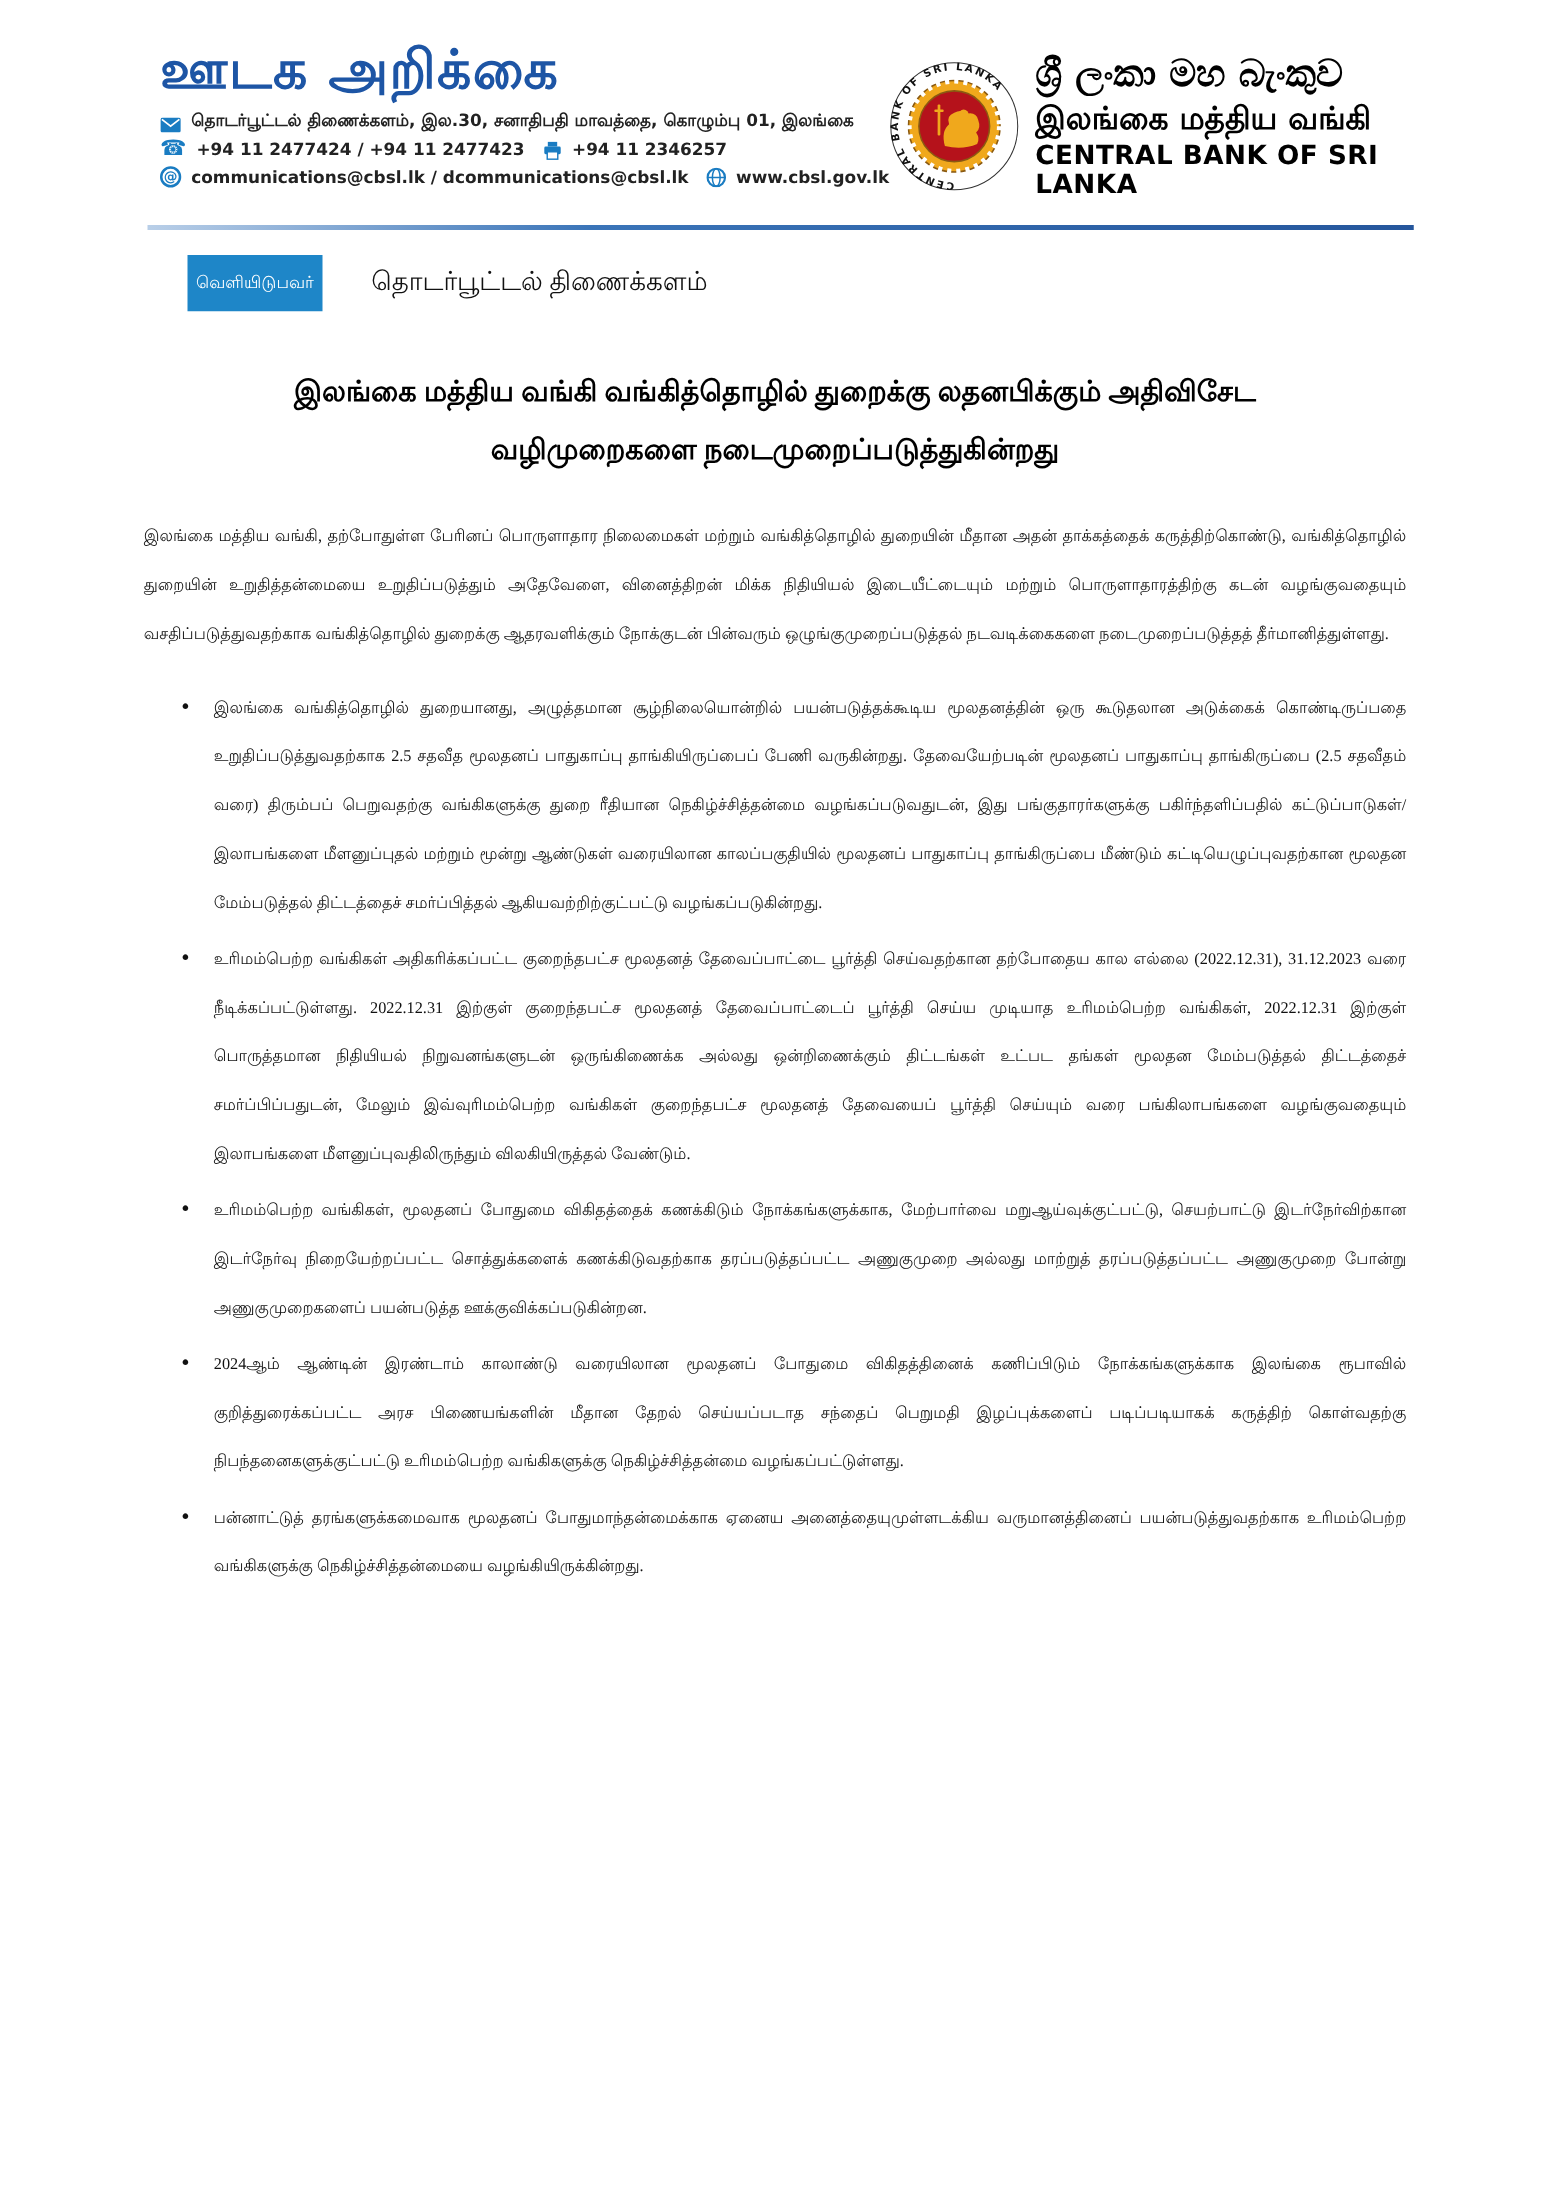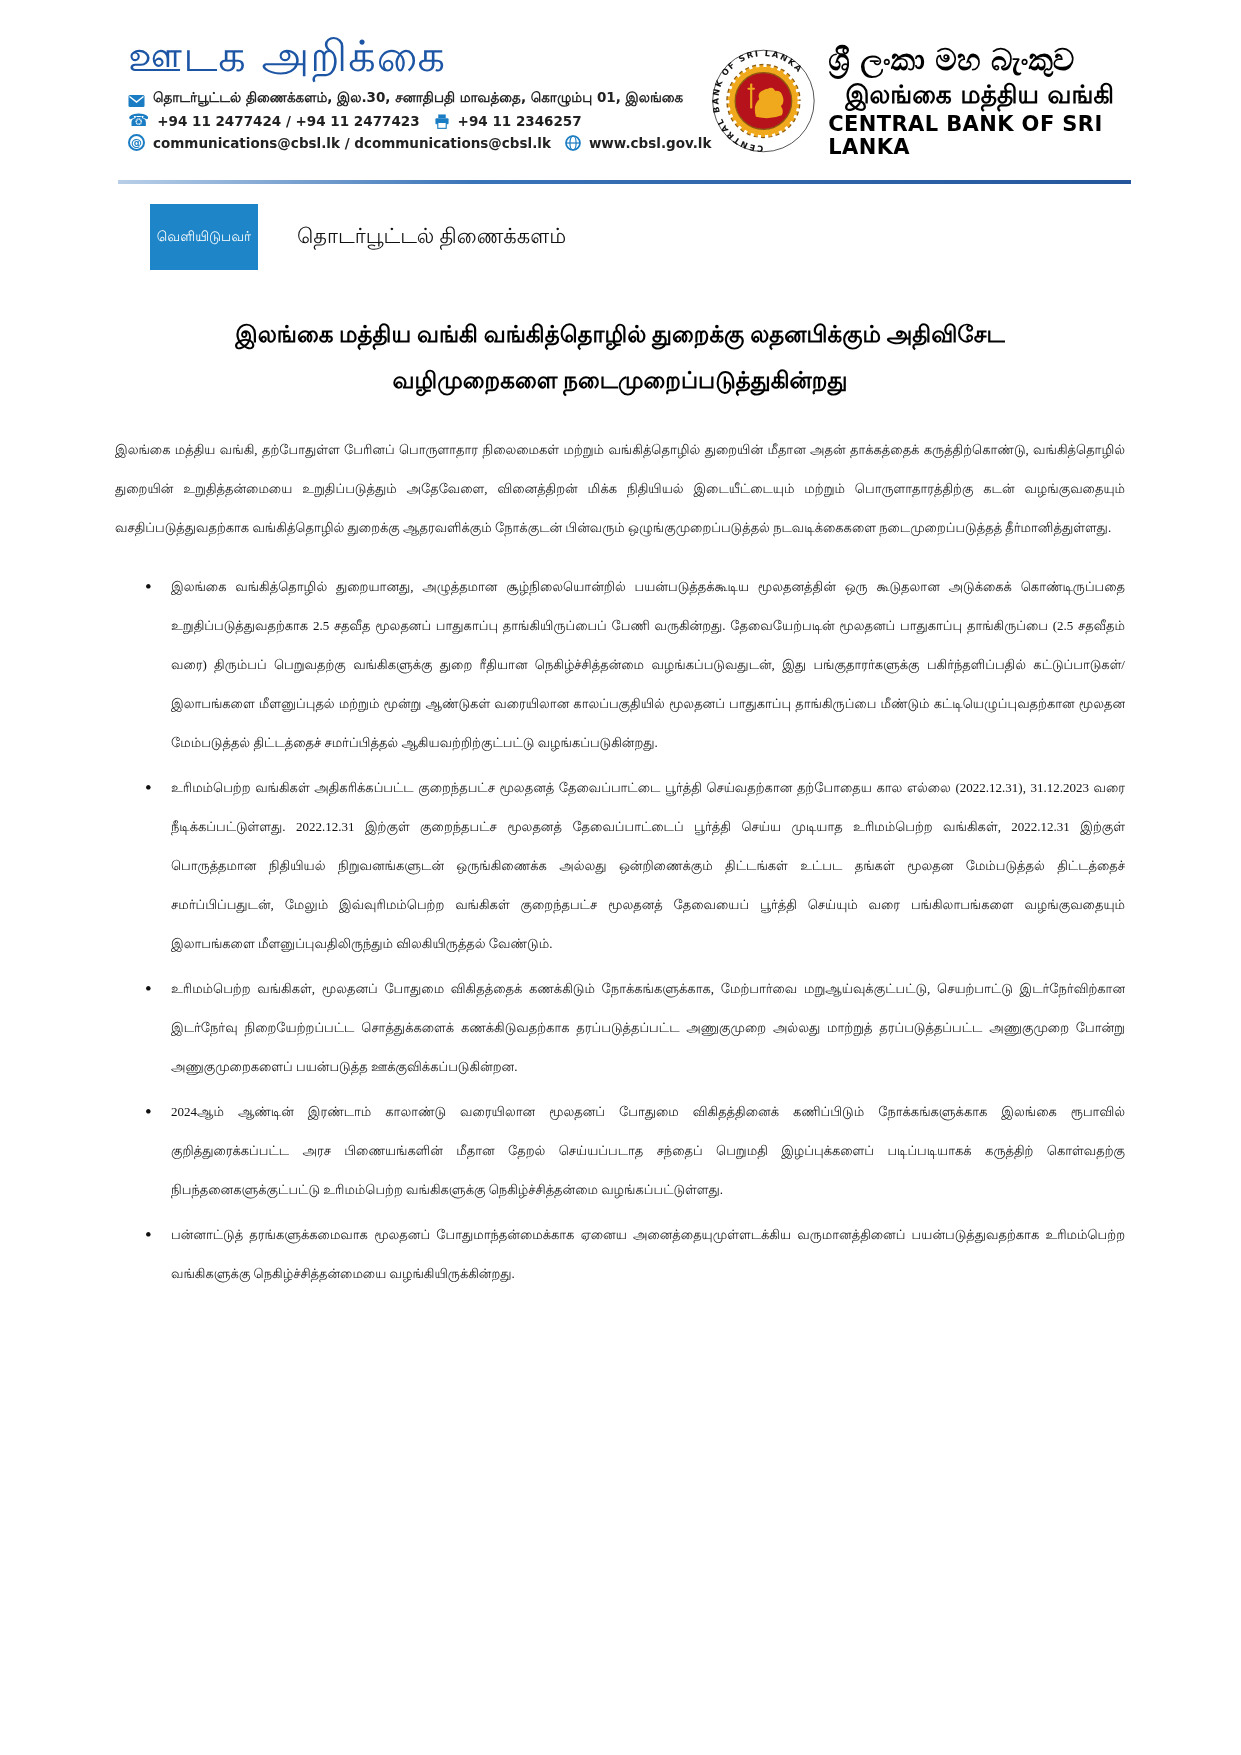--- a/index.html
+++ b/index.html
@@ -7,52 +7,52 @@
   .page {
     width: 1241px; height: 1755px; margin: 0 auto; background: #ffffff;
     position: relative; overflow: hidden;
     font-family: "Liberation Serif", serif; color: #1a1a1a;
   }
 
   
   .header { display: flex; justify-content: space-between; align-items: flex-start;
             padding: 34px 110px 0 128px; }
   .masthead {
-    font-family: "DejaVu Sans", sans-serif; font-weight: normal;
+    font-family: "DejaVu Sans", sans-serif; font-weight: bold;
     font-size: 43px; color: #1d55a5; letter-spacing: 1px; line-height: 1.05;
   }
   .contact-list { margin-top: 10px; display: flex; flex-direction: column; gap: 5px;
                   font-family: "DejaVu Sans", sans-serif; font-size: 13.5px;
                   color: #222; font-weight: 600; }
   .contact-row { display: flex; align-items: flex-end; gap: 8px; white-space: nowrap; }
   .contact-row .sub { margin-left: 6px; display: inline-flex; align-items: center; gap: 8px; }
   .glyph-icon { color: #1a7cc2; font-family: "DejaVu Sans", sans-serif; font-weight: normal;
                 font-size: 17px; line-height: 1; display: inline-block; }
   .at-icon { width: 17px; height: 17px; border: 2px solid #1a7cc2; border-radius: 50%;
              color: #1a7cc2; font-size: 11px; font-weight: bold; line-height: 13px;
              text-align: center; display: inline-block; }
   .svg-icon { display: inline-block; vertical-align: middle; }
 
   .header-right { display: flex; align-items: center; gap: 12px; margin-top: 4px; }
   .bank-names { display: flex; flex-direction: column; gap: 5px;
                 font-family: "DejaVu Sans", sans-serif; font-weight: bold; color: #000; }
   .bank-si { font-size: 30px; line-height: 1.1; }
-  .bank-ta { font-size: 25px; line-height: 1.1; margin-left: 17px; }
+  .bank-ta { font-size: 25px; line-height: 1.1; }
   .bank-en { font-size: 21px; letter-spacing: 0.4px; line-height: 1.1; }
 
   
   .rule { margin: 16px 110px 0 118px; height: 4px;
           background: linear-gradient(to right, #b9cfe8 0%, #3a74b8 35%, #25569c 100%); }
 
   
   .meta { margin: 20px 0 0 150px; }
   .meta-row { display: flex; align-items: center; margin-bottom: 9px; }
   .meta-label { width: 108px; background: #1e86c8; color: #ffffff;
                 font-family: "DejaVu Sans", sans-serif; font-size: 13.5px;
-                text-align: center; padding: 24px 2px; }
+                text-align: center; padding: 14px 2px; }
   .meta-value { margin-left: 39px; font-size: 21px; color: #111; }
 
   
   .doc-title { margin: 42px 116px 0 115px; text-align: center; font-weight: bold;
                font-size: 23px; line-height: 46px; color: #000; }
   .doc-body { margin: 26px 116px 0 115px; font-size: 13px; line-height: 39px;
               text-align: justify; color: #111; }
   .intro { margin-bottom: 20px; }
   .bullets { list-style: none; }
   .bullets li { position: relative; padding-left: 56px; margin-top: 6px; }

